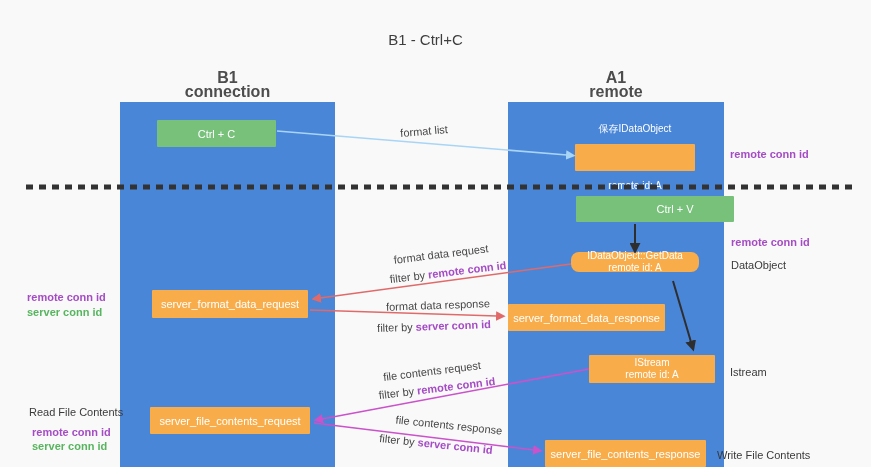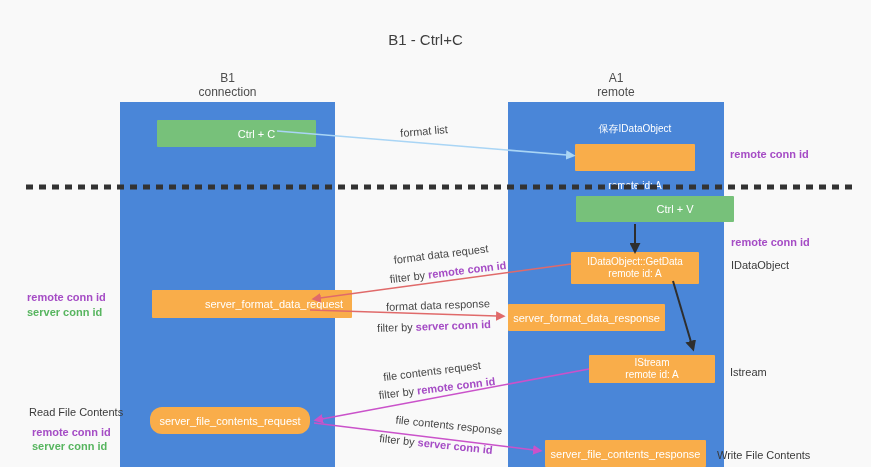--- a/index.html
+++ b/index.html
@@ -5,22 +5,22 @@
   html,body{margin:0;padding:0;}
   body{background:#f9f9f9;font-family:"Liberation Sans",sans-serif;}
   .stage{position:relative;width:871px;height:467px;background:#f9f9f9;overflow:hidden;margin-top:24px;}
 
   .title{position:absolute;left:0;right:20px;top:6px;text-align:center;
          font-size:15px;line-height:19px;color:#3e3e3e;}
 
   .lane{position:absolute;top:78px;height:374px;background:#4a86d8;z-index:1;}
   .lane-left{left:120px;width:215px;}
   .lane-right{left:508px;width:216px;}
-  .lane-header{position:absolute;top:47px;text-align:center;font-size:12px;
-               line-height:14px;color:#4d4d4d;z-index:2;}
+  .lane-header{position:absolute;top:47px;text-align:center;font-size:16px;
+               line-height:14px;color:#4d4d4d;z-index:2;font-weight:bold;}
   .lane-header.hl{left:120px;width:215px;}
   .lane-header.hr{left:508px;width:216px;}
 
   .box{position:absolute;z-index:2;display:flex;flex-direction:column;
        align-items:center;justify-content:center;color:#fff;text-align:center;
        white-space:nowrap;border-radius:1px;}
   .box.green{background:#77c17a;font-size:11px;}
   .box.orange{background:#f9ad4a;}
   .box .l{font-size:10px;line-height:12.5px;}
   .box.one{font-size:11px;}
@@ -50,62 +50,62 @@
     <div>connection</div>
   </div>
   <div class="lane-header hr">
     <div>A1</div>
     <div>remote</div>
   </div>
 
   <div class="lane lane-left"></div>
   <div class="lane lane-right"></div>
 
-  <div class="box green one" style="left:157px;top:96px;width:119px;height:27px;padding-left:40px;">
+  <div class="box green one" style="left:157px;top:96px;width:119px;height:27px;">
     <div>Ctrl + C</div>
   </div>
 
   <div class="box orange" style="left:575px;top:120px;width:120px;height:27px;gap:44px;">
     <div class="l">保存IDataObject</div>
     <div class="l">remote id: A</div>
   </div>
 
   <div class="box green one" style="left:576px;top:172px;width:118px;height:26px;padding-left:40px;">
     <div>Ctrl + V</div>
   </div>
 
-  <div class="box orange" style="left:571px;top:228px;width:128px;height:32px;">
+  <div class="box orange" style="left:571px;top:228px;width:128px;height:20px;border-radius:8px;">
     <div class="l">IDataObject::GetData</div>
     <div class="l">remote id: A</div>
   </div>
 
-  <div class="box orange one" style="left:152px;top:266px;width:156px;height:28px;padding-left:44px;">
+  <div class="box orange one" style="left:152px;top:266px;width:156px;height:28px;">
     <div>server_format_data_request</div>
   </div>
 
   <div class="box orange one" style="left:508px;top:280px;width:157px;height:27px;">
     <div>server_format_data_response</div>
   </div>
 
   <div class="box orange" style="left:589px;top:331px;width:126px;height:28px;">
     <div class="l">IStream</div>
     <div class="l">remote id: A</div>
   </div>
 
-  <div class="box orange one" style="left:150px;top:383px;width:160px;height:27px;border-radius:12px;">
+  <div class="box orange one" style="left:150px;top:383px;width:160px;height:27px;">
     <div>server_file_contents_request</div>
   </div>
 
   <div class="box orange one" style="left:545px;top:416px;width:161px;height:27px;text-align:right;">
     <div>server_file_contents_response</div>
   </div>
 
   <div class="slbl purple" style="left:730px;top:123px;">remote conn id</div>
   <div class="slbl purple" style="left:731px;top:211px;">remote conn id</div>
-  <div class="slbl" style="left:731px;top:234px;">IDataObject</div>
+  <div class="slbl" style="left:731px;top:234px;">DataObject</div>
   <div class="slbl" style="left:730px;top:341px;">Istream</div>
   <div class="slbl" style="left:717px;top:424px;">Write File Contents</div>
 
   <div class="slbl purple" style="left:27px;top:266px;">remote conn id</div>
   <div class="slbl greent" style="left:27px;top:281px;">server conn id</div>
   <div class="slbl" style="left:29px;top:381px;">Read File Contents</div>
   <div class="slbl purple" style="left:32px;top:401px;">remote conn id</div>
   <div class="slbl greent" style="left:32px;top:415px;">server conn id</div>
 
   <div class="mlbl" style="left:424px;top:107px;--r:-5deg;">format list</div>

